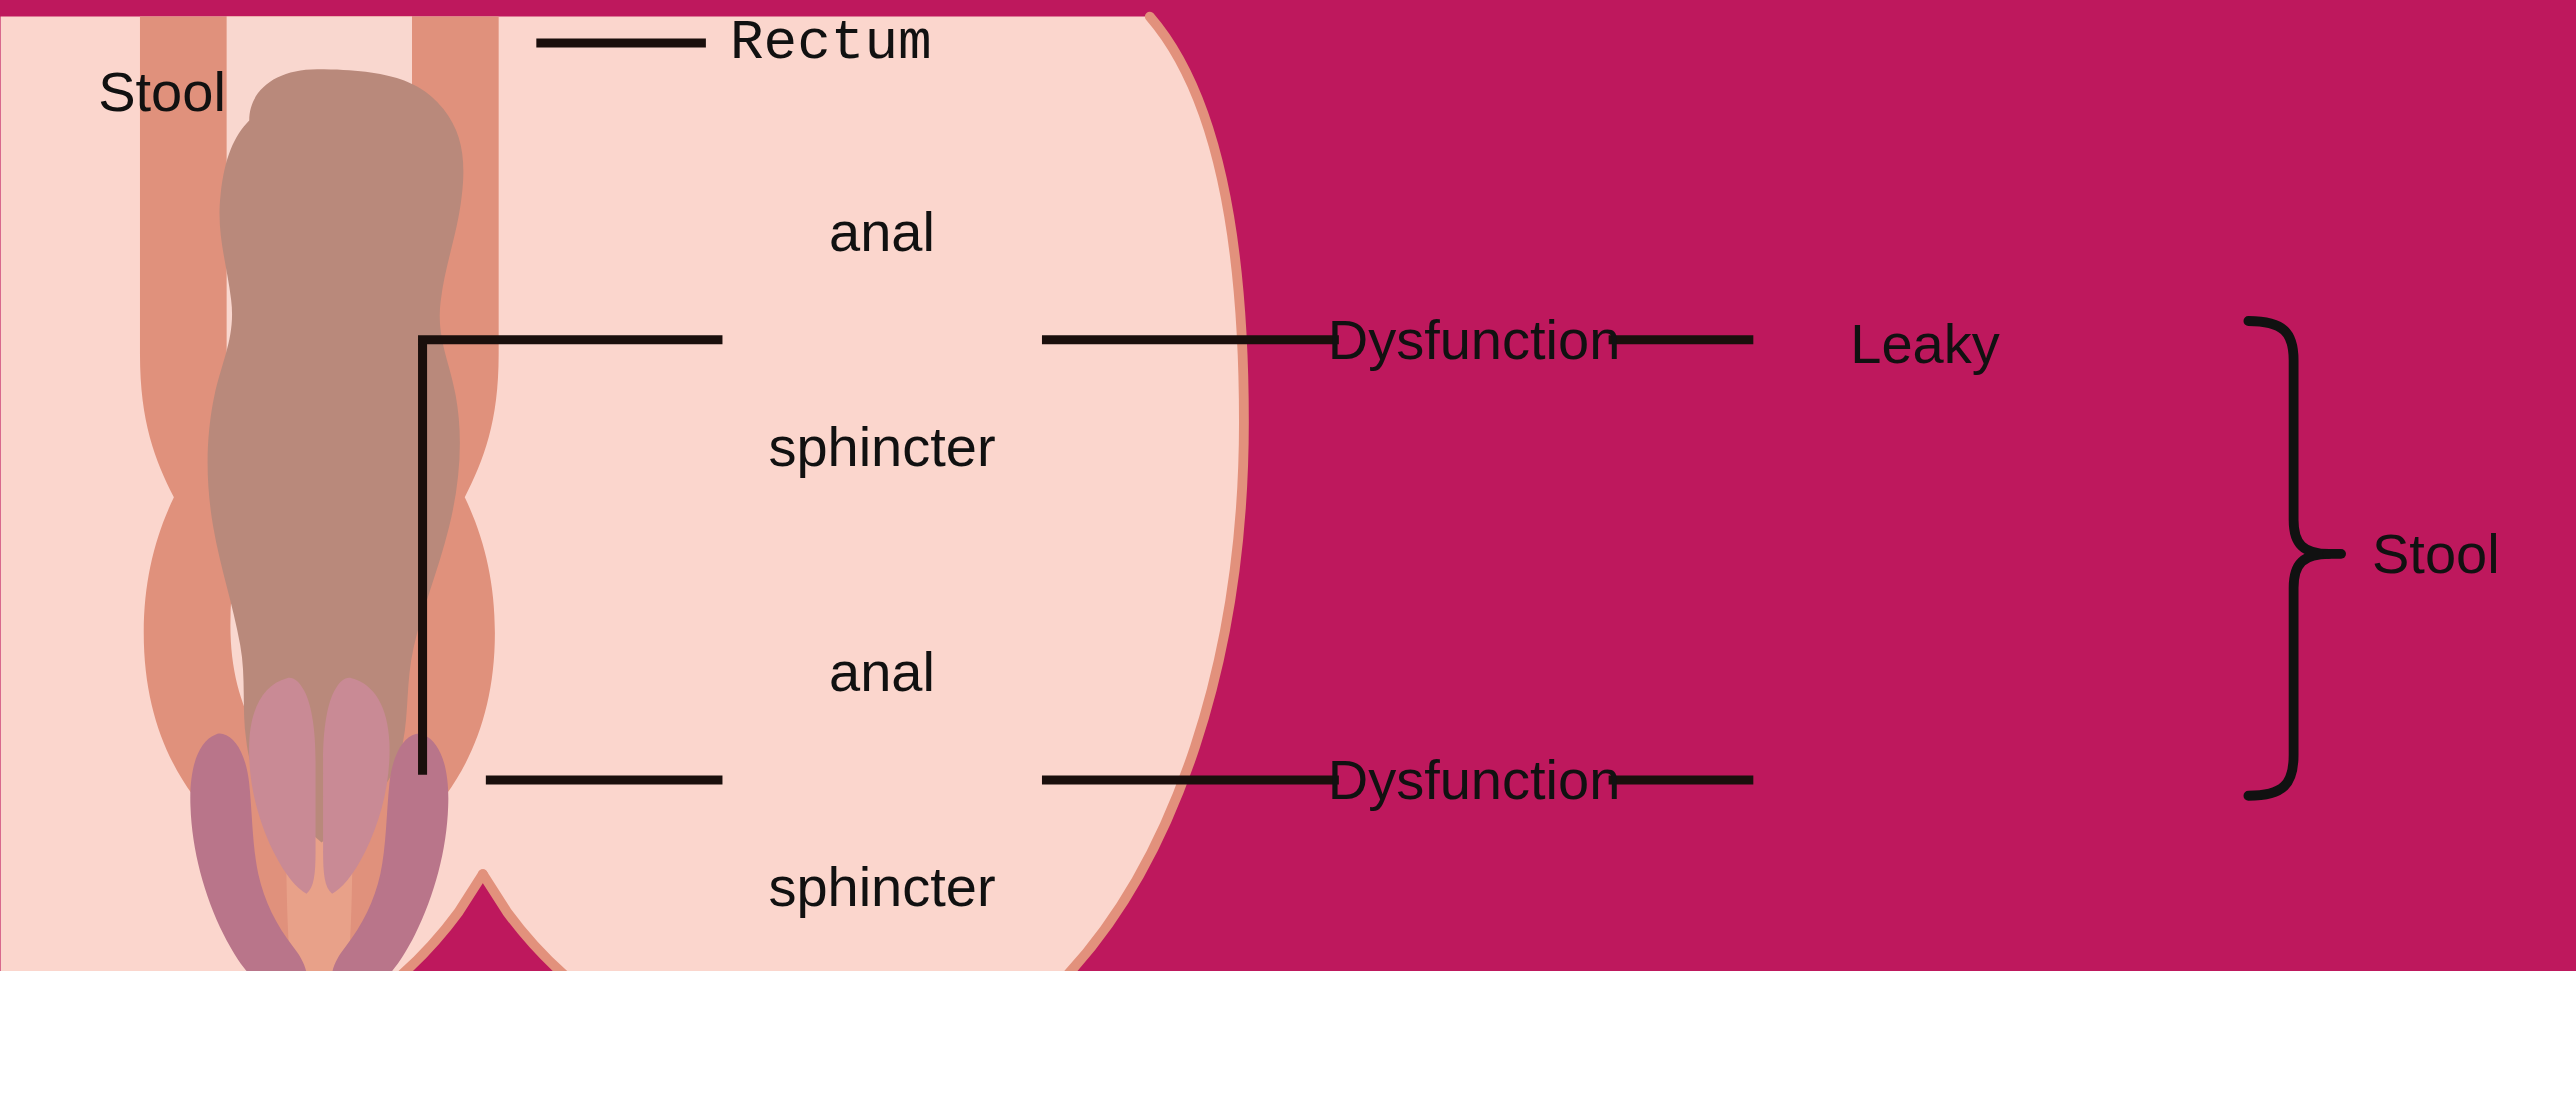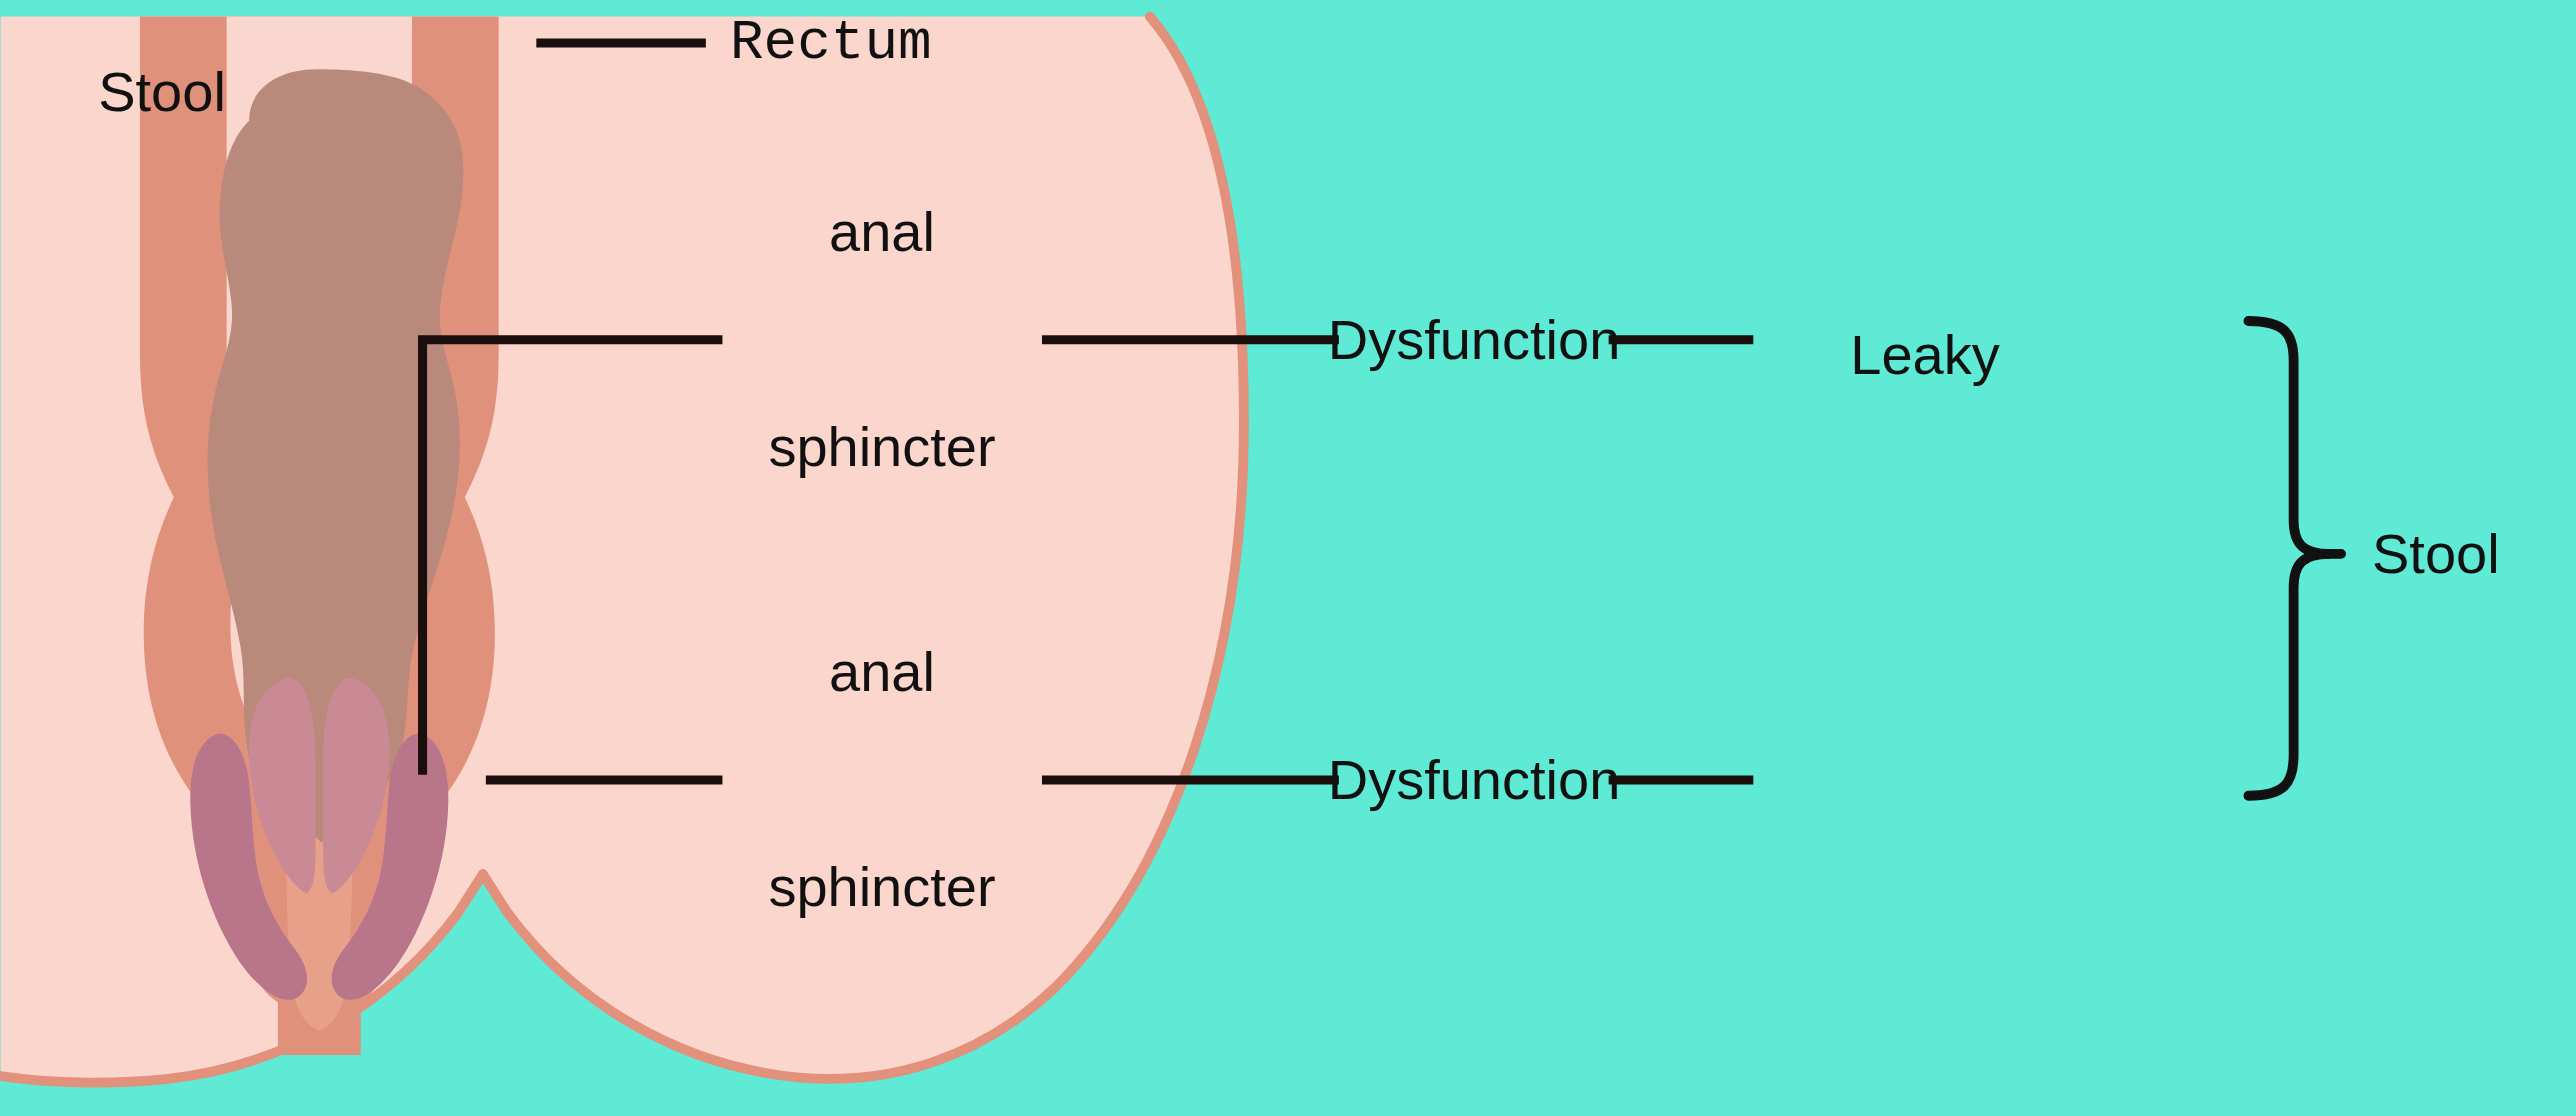--- a/index.html
+++ b/index.html
@@ -7,22 +7,22 @@
     margin: 0;
     padding: 0;
     background: #ffffff;
   }
   body {
     font-family: "Liberation Sans", sans-serif;
   }
   #diagram-root {
     position: relative;
     width: 2576px;
-    height: 1116px;
-    background: #5eead4;
+    height: 971px;
+    background: #be185d;
     overflow: hidden;
   }
   #diagram-svg {
     position: absolute;
     top: 0;
     left: 0;
     width: 2576px;
     height: 1116px;
   }
   .dx-label {
@@ -239,20 +239,20 @@
     <div>anal</div>
     <div>sphincter</div>
   </div>
 
   <div class="dx-multiline" style="left:882px; top:780px;">
     <div>anal</div>
     <div>sphincter</div>
   </div>
 
   <div class="dx-label centered" style="left:1474px; top:340px;">Dysfunction</div>
-  <div class="dx-label centered" style="left:1925px; top:355px;">Leaky</div>
+  <div class="dx-label centered" style="left:1925px; top:344px;">Leaky</div>
 
   <div class="dx-label centered" style="left:1474px; top:780px;">Dysfunction</div>
 
   <div class="dx-label leftanchor" style="left:2372px; top:554px;">Stool</div>
 
 </div>
 
 
 </body></html>

